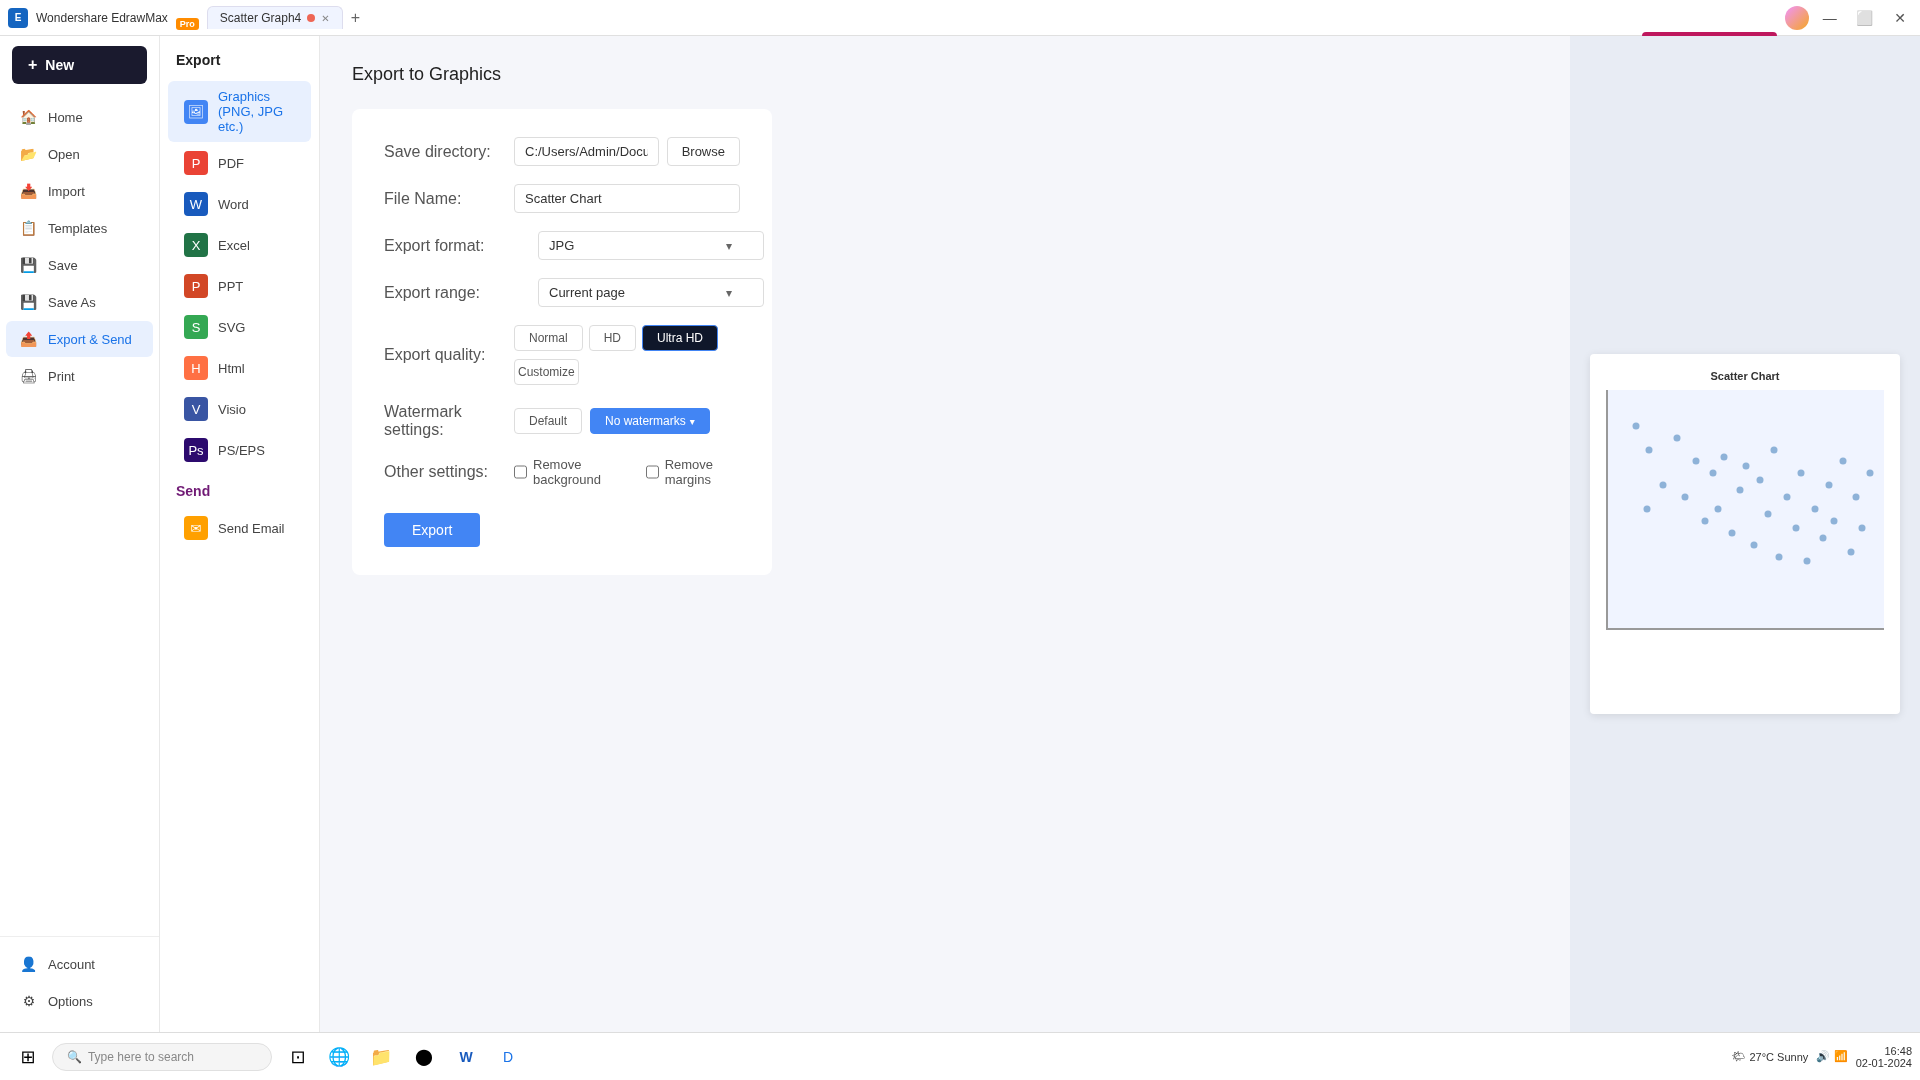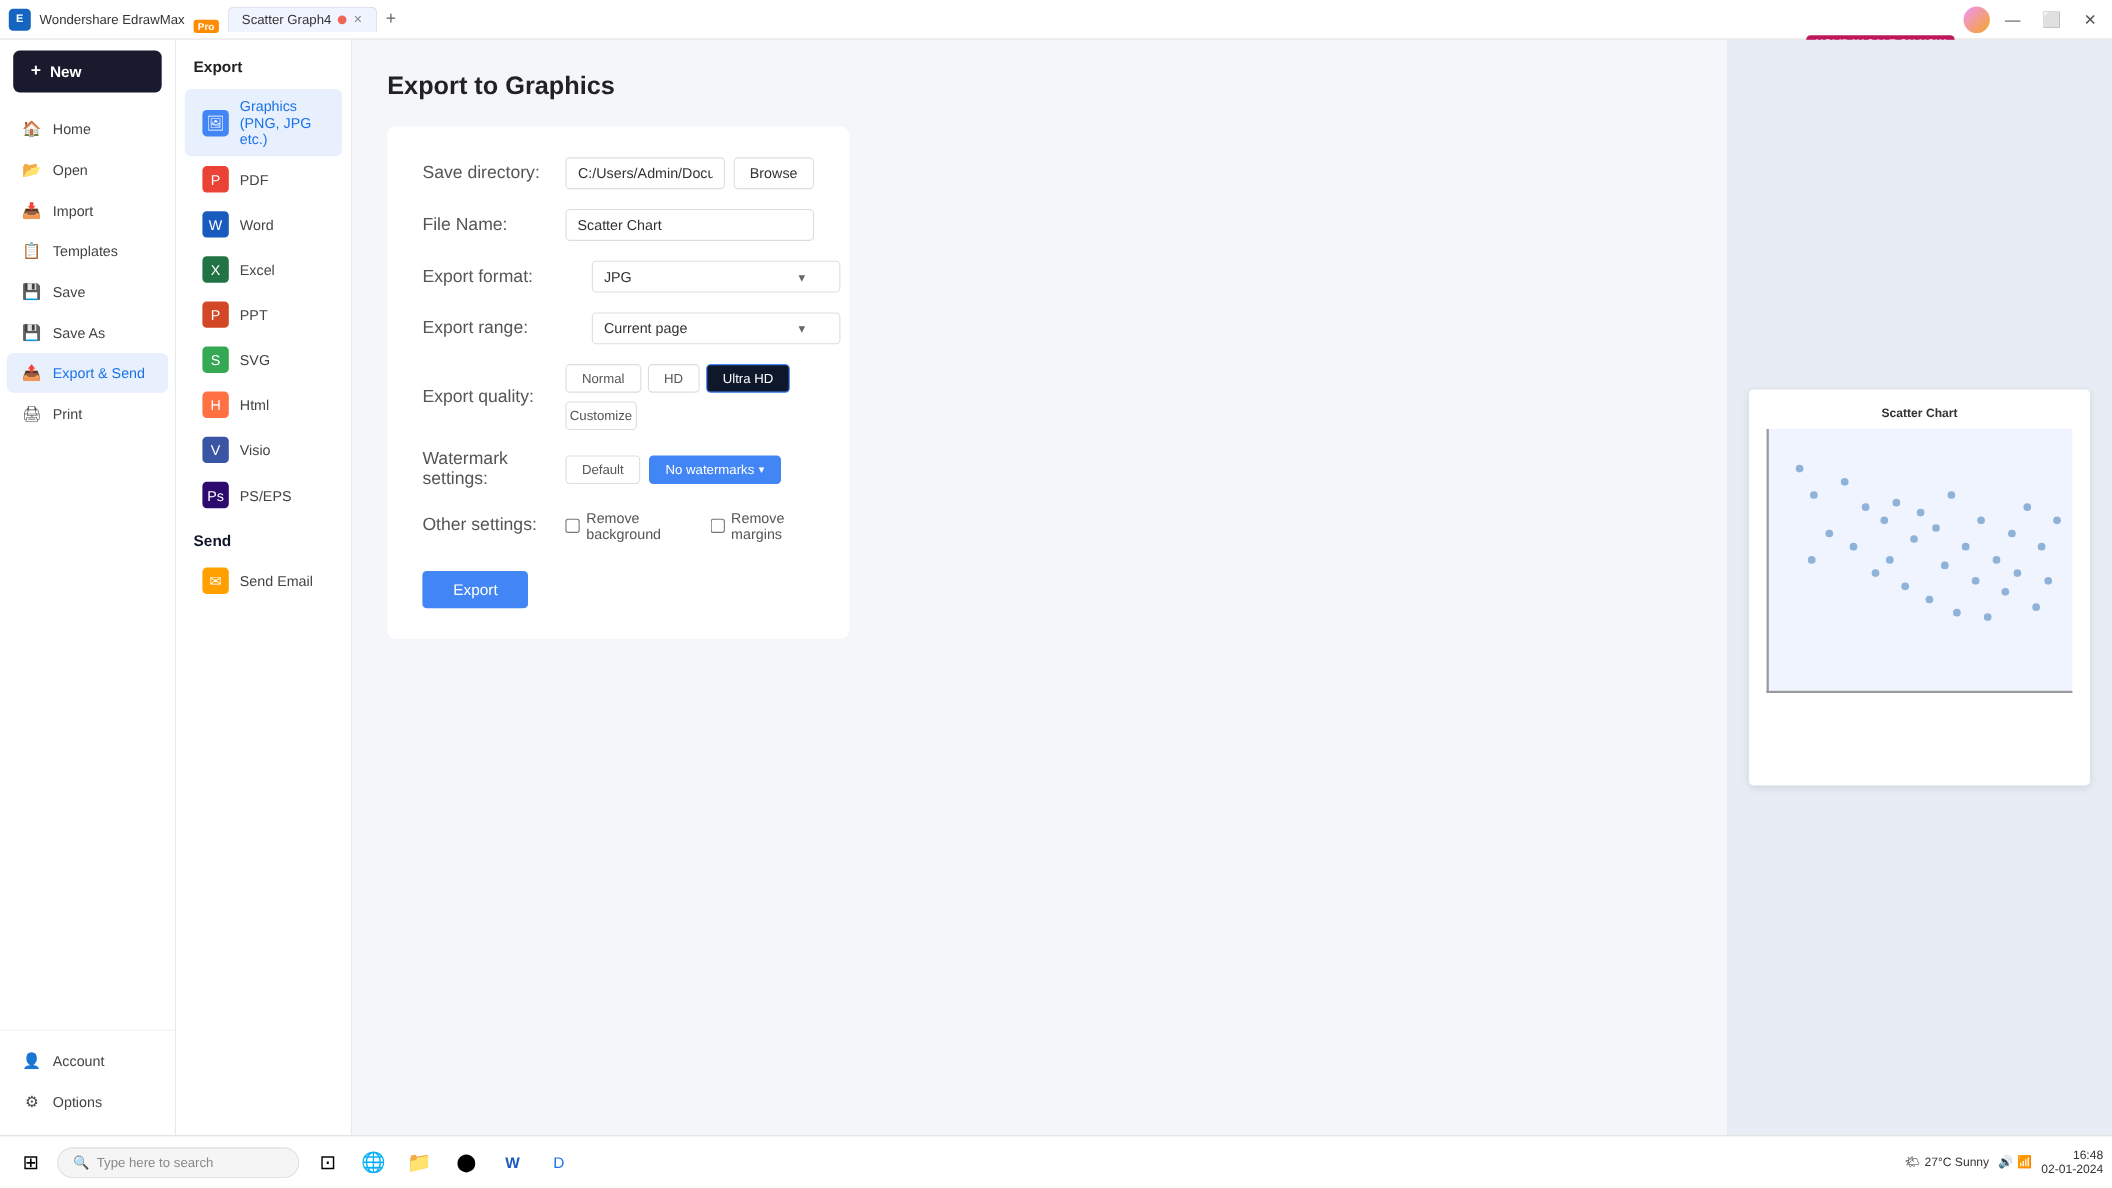--- a/index.html
+++ b/index.html
@@ -51,26 +51,26 @@
     .export-icon { width: 24px; height: 24px; border-radius: 4px; display: flex; align-items: center; justify-content: center; font-size: 13px; flex-shrink: 0; }
     .icon-png { background: #4285F4; color: white; }
     .icon-pdf { background: #EA4335; color: white; }
     .icon-word { background: #185ABD; color: white; }
     .icon-excel { background: #217346; color: white; }
     .icon-ppt { background: #D24726; color: white; }
     .icon-svg { background: #34A853; color: white; }
     .icon-html { background: #FF7043; color: white; }
     .icon-visio { background: #3955A3; color: white; }
     .icon-ps { background: #2C0A6E; color: white; }
-    .send-title { font-size: 14px; font-weight: 600; color: #0f172a; padding: 12px 16px 8px; }
+    .send-title { font-size: 14px; font-weight: 600; color: #701a75; padding: 12px 16px 8px; }
     .icon-email { background: #FFA000; color: white; }
 
     
     .content-area { flex: 1; padding: 28px 32px; background: #f5f6fa; overflow: auto; }
-    .content-title { font-size: 23px; font-weight: 700; color: #222; margin-bottom: 24px; }
+    .content-title { font-size: 18px; font-weight: 400; color: #222; margin-bottom: 24px; }
 
     
     .form-section { background: white; border-radius: 8px; padding: 28px 32px; max-width: 420px; }
     .form-row { display: flex; align-items: center; margin-bottom: 18px; }
     .form-label { width: 130px; font-size: 16px; color: #555; flex-shrink: 0; }
     .form-control { flex: 1; }
     .input-with-btn { display: flex; gap: 8px; }
     .text-input { width: 100%; border: 1px solid #ddd; border-radius: 4px; padding: 6px 10px; font-size: 13px; color: #333; outline: none; }
     .browse-btn { border: 1px solid #ddd; background: #fff; border-radius: 4px; padding: 6px 14px; font-size: 13px; color: #333; cursor: pointer; white-space: nowrap; }
     .select-input { width: 100%; border: 1px solid #ddd; border-radius: 4px; padding: 6px 10px; font-size: 13px; color: #333; background: white; cursor: pointer; appearance: none; margin-left: 24px; -webkit-appearance: none; }

